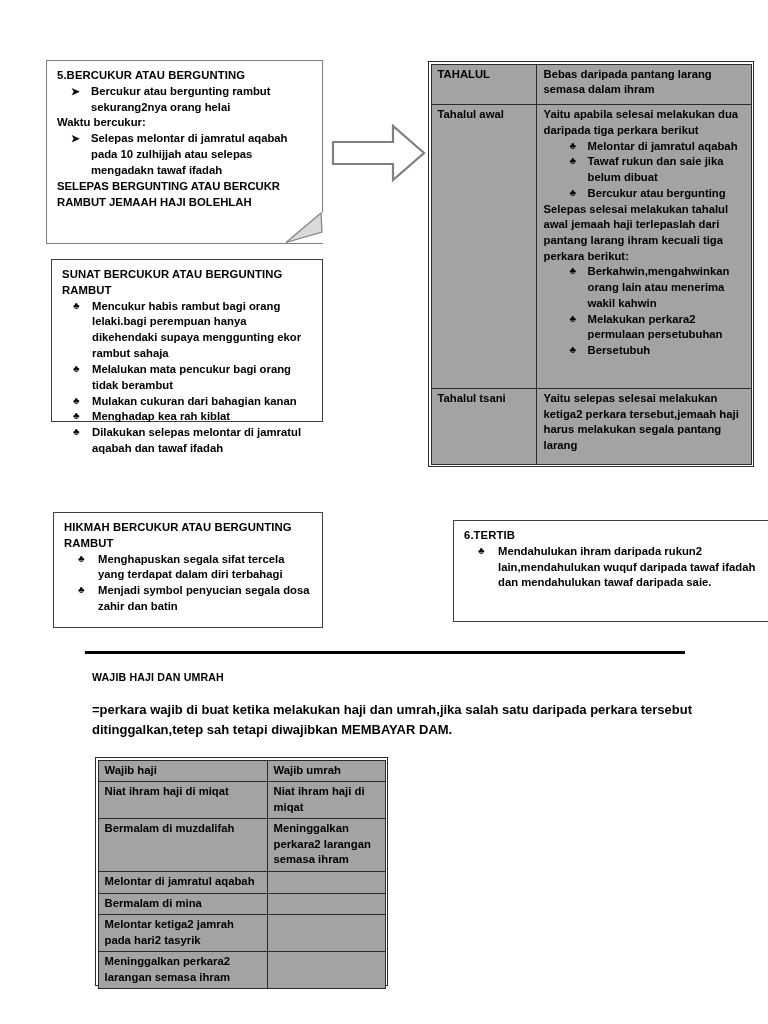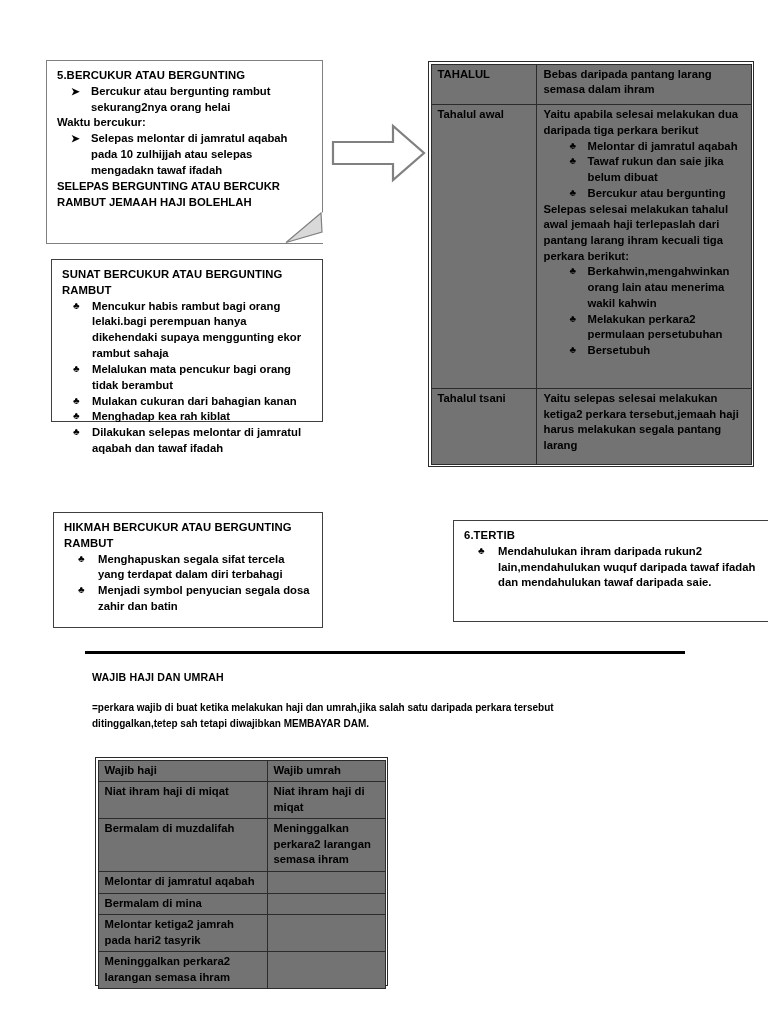--- a/index.html
+++ b/index.html
@@ -78,21 +78,21 @@
   
   .arrow-shape { }
 
   
   table.doc {
     border-collapse: collapse;
     width: 100%;
     height: 100%;
     font-size: 11.3px;
     font-weight: bold;
-    background: #737373;
+    background: #a3a3a3;
   }
   table.doc td {
     border: 1px solid #2b2b2b;
     padding: 2px 5px 3px 6px;
     vertical-align: top;
     line-height: 1.38;
   }
   .tbl-outer {
     border: 1px solid #2b2b2b;
     padding: 1.5px;
@@ -104,21 +104,21 @@
   .rule-thick {
     background: #000000;
     height: 3px;
   }
   .sect-title {
     font-size: 10.6px;
     font-weight: bold;
     letter-spacing: .15px;
   }
   .sect-para {
-    font-size: 10px;
+    font-size: 13px;
     font-weight: bold;
     line-height: 1.55;
   }
 </style>
 </head>
 <body>
 
 <div class="abs flowbox" id="note-box-shaving" style="left:46px; top:60px; width:277px; height:184px;">
 
   <div class="hdr">5.BERCUKUR ATAU BERGUNTING</div>

